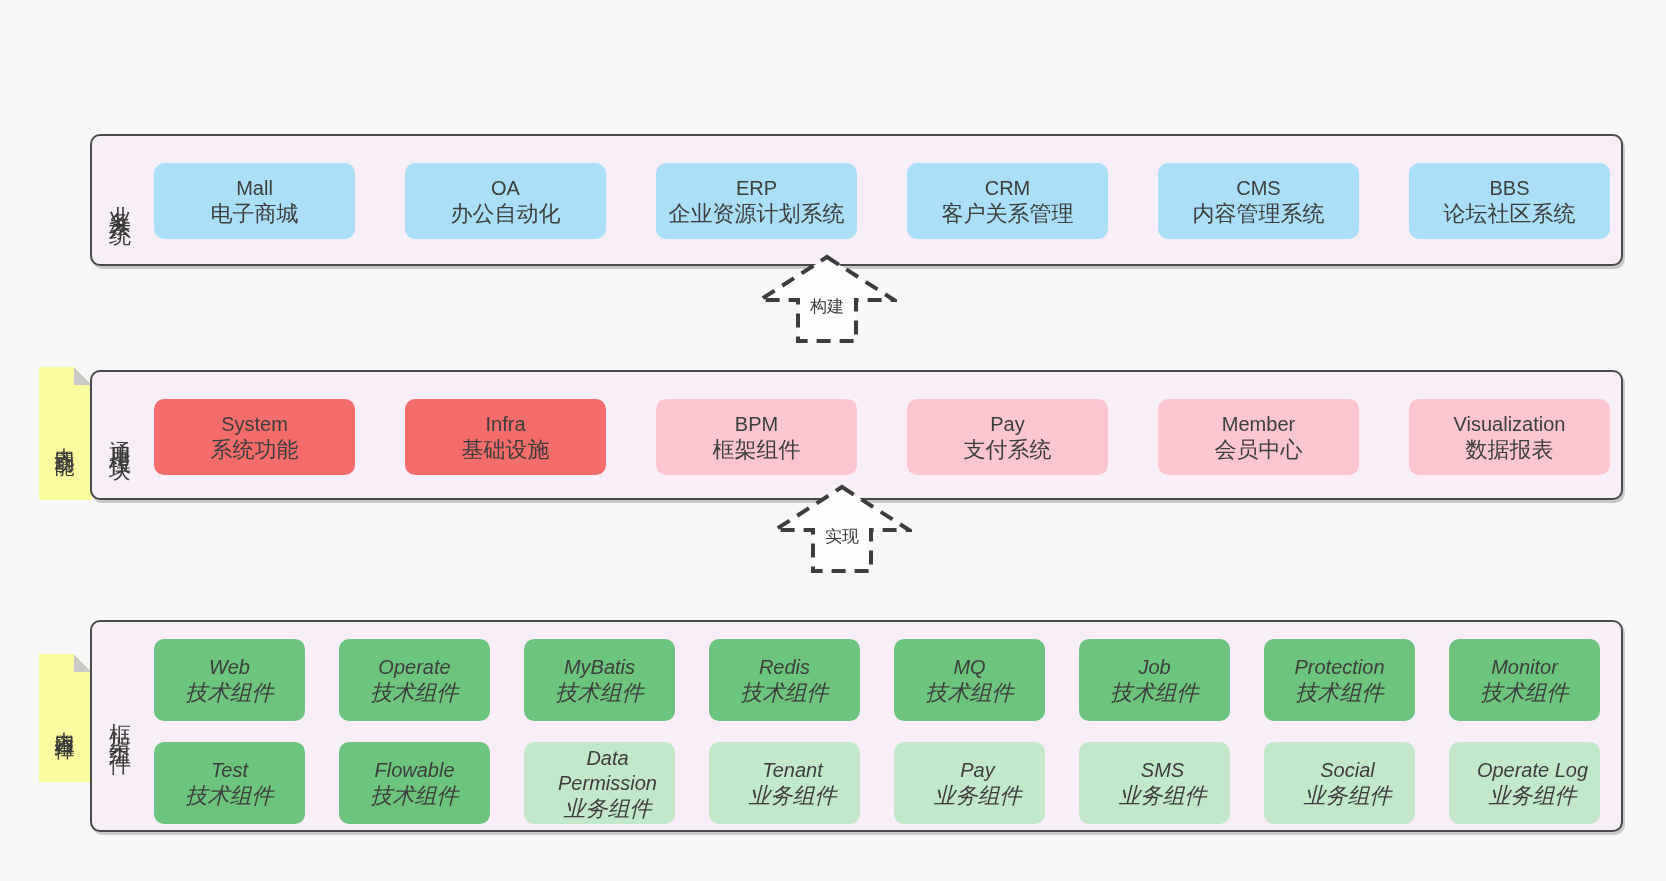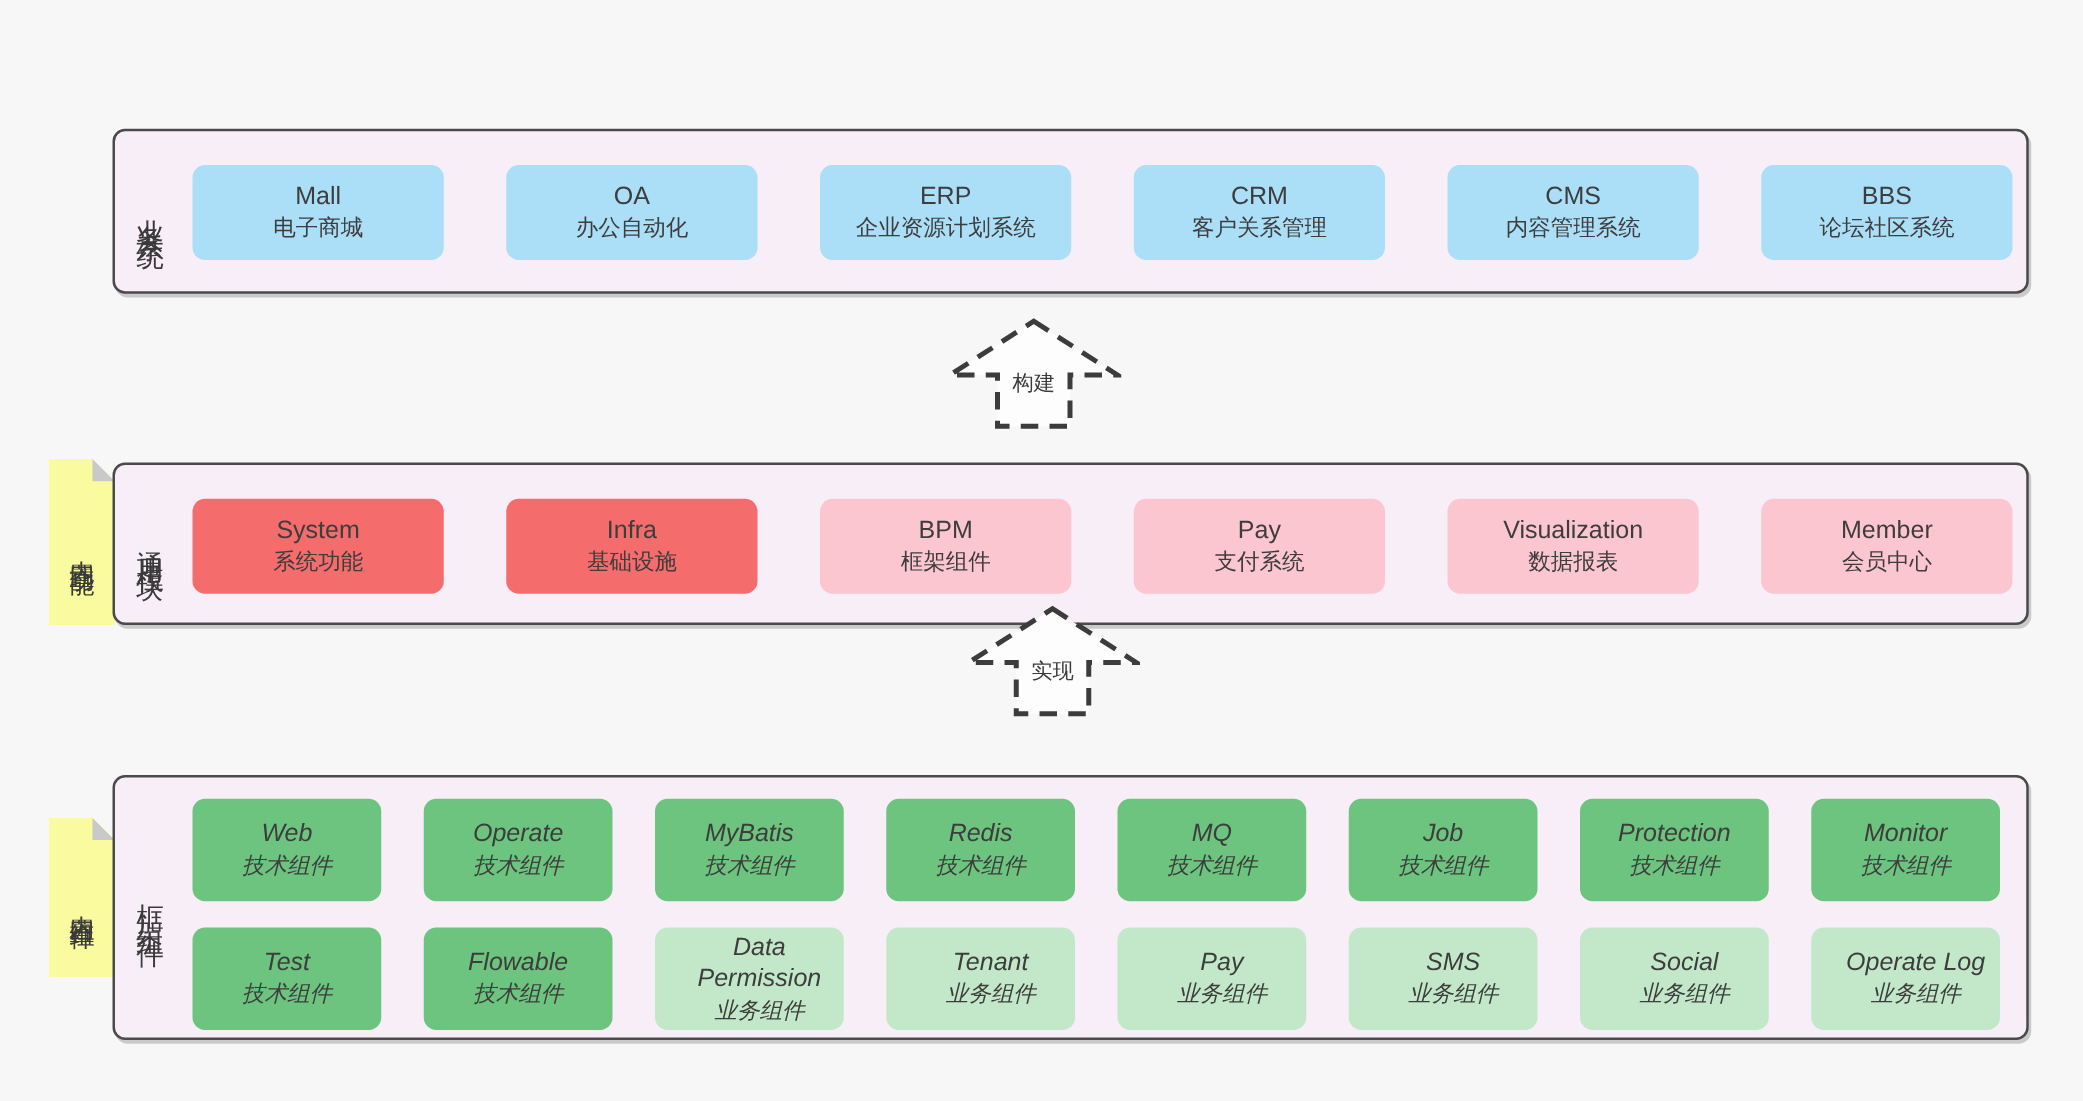--- a/index.html
+++ b/index.html
@@ -13,21 +13,21 @@
 
   
   .panel {
     position:absolute; left:90px; width:1533px;
     background:#f8eef7;
     border:2px solid #4a4a4a;
     border-radius:10px;
     box-shadow:2px 3px 0 rgba(0,0,0,0.18);
     box-sizing:border-box;
   }
-  .panel.business  { top:103px; height:132px; }
+  .panel.business  { top:134px; height:132px; }
   .panel.modules   { top:370px; height:130px; }
   .panel.framework { top:620px; height:212px; }
 
   
   .vlabel {
     position:absolute; left:13px; top:50%;
     transform:translateY(-50%);
     writing-mode:vertical-rl; text-orientation:upright;
     font-size:22px; letter-spacing:6px; color:#3a3a3a;
     white-space:nowrap;
@@ -43,21 +43,21 @@
 
   .box {
     box-sizing:border-box; border-radius:10px;
     display:flex; flex-direction:column;
     align-items:center; justify-content:center;
     text-align:center; flex:0 0 auto;
   }
   .panel.business .box, .panel.modules .box { width:201px; height:76px; }
   .panel.framework .box { width:151px; height:82px;font-style:italic; }
   .box .name { font-size:20px; line-height:25px; }
-  .box .sub  { font-size:18px; line-height:25px; }
+  .box .sub  { font-size:22px; line-height:25px; }
 
   .blue       { background:#abdef7; }
   .red        { background:#f46c6c; }
   .pink       { background:#fbc6cf; }
   .green      { background:#6cc47e; }
   .lightgreen { background:#c3e8c9;padding-left:16px; }
 
   
   .note {
     position:absolute; left:39px; width:53px;
@@ -151,26 +151,26 @@
       </div>
       <div class="box pink">
         <div class="name">BPM</div>
         <div class="sub">框架组件</div>
       </div>
       <div class="box pink">
         <div class="name">Pay</div>
         <div class="sub">支付系统</div>
       </div>
       <div class="box pink">
+        <div class="name">Member</div>
+        <div class="sub">会员中心</div>
+      </div>
+      <div class="box pink">
         <div class="name">Visualization</div>
         <div class="sub">数据报表</div>
-      </div>
-      <div class="box pink">
-        <div class="name">Member</div>
-        <div class="sub">会员中心</div>
       </div>
     </div>
   </div>
 
   <div class="arrow implement">
     <svg width="140" height="90" viewBox="0 0 140 90">
       <path d="M70 3 L137 46 L99 46 L99 87 L41 87 L41 46 L3 46 Z" fill="#fdfdfd" stroke="#3c3c3c" stroke-width="4" stroke-dasharray="14 9" stroke-linejoin="miter"></path>
       <text x="70" y="58" text-anchor="middle">实现</text>
     </svg>
   </div>

